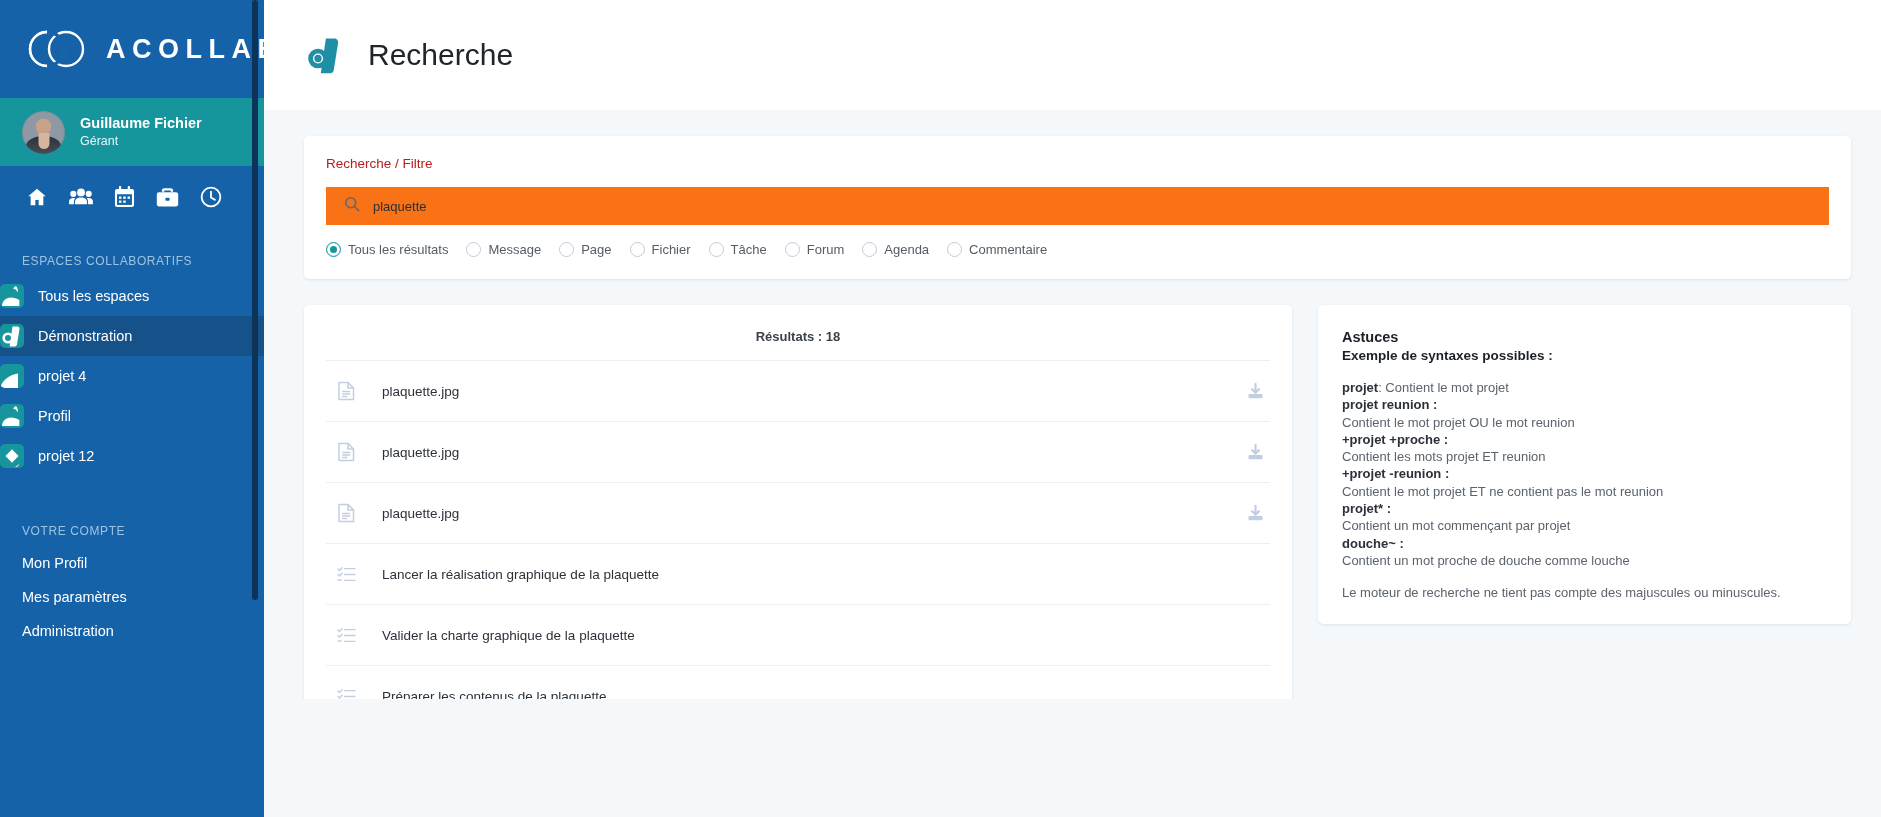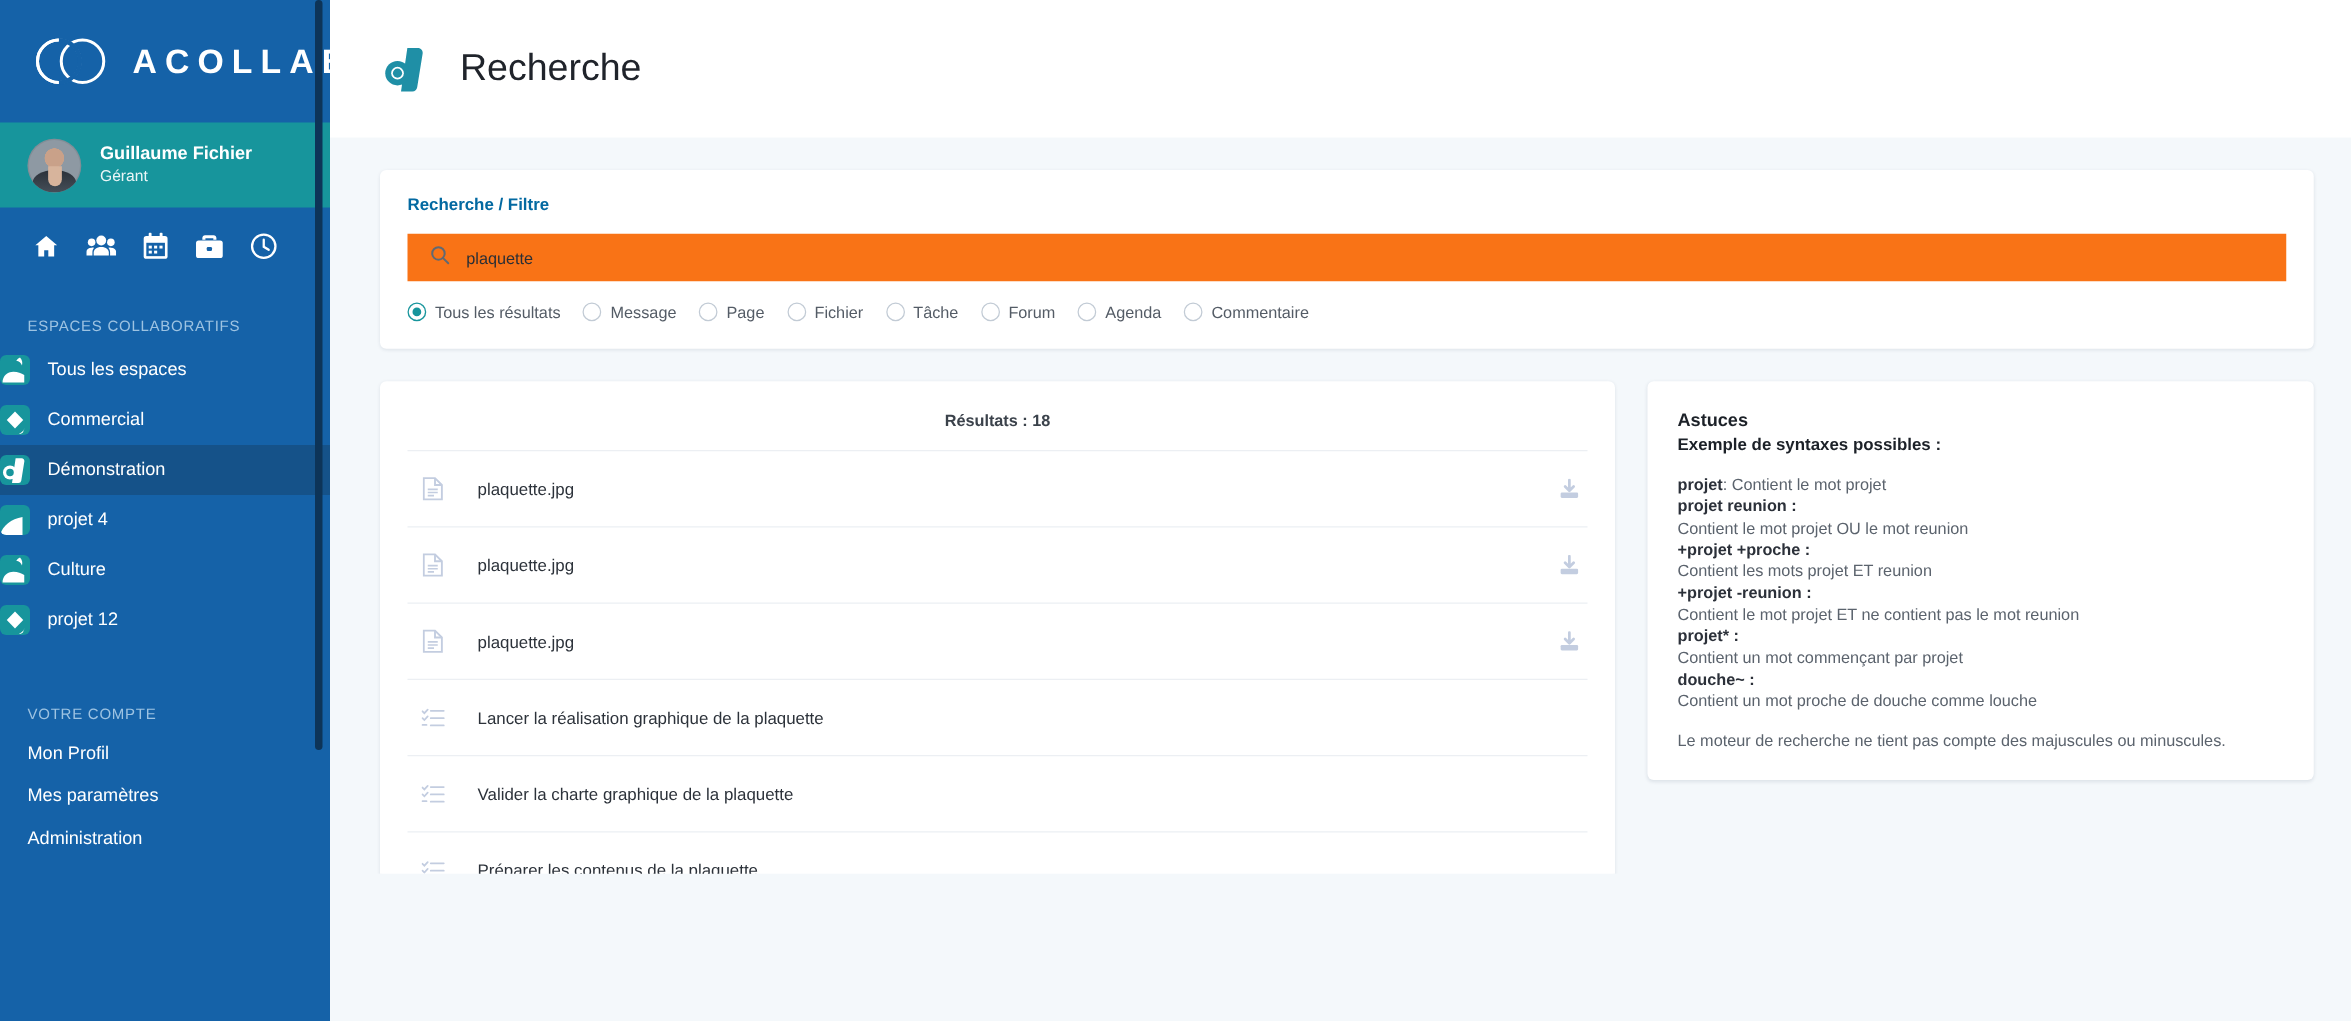--- a/index.html
+++ b/index.html
@@ -94,21 +94,21 @@
   .page-title { font-size: 30px; color: #20242b; font-weight: 400; }
 
   .content { padding: 26px 30px 0 40px; }
 
   .card {
     background: #ffffff; border-radius: 5px;
     box-shadow: 0 1px 3px rgba(20,40,70,.10);
   }
 
   .filter-card { padding: 20px 22px 22px 22px; }
-  .filter-title { font-size: 13.5px; font-weight: 700; color: #0369a1; margin-bottom: 16px; }
+  .filter-title { font-size: 13.5px; font-weight: 400; color: #b91c1c; margin-bottom: 16px; }
   .search-row {
     background: #f97316; height: 38px; display: flex; align-items: center;
     gap: 13px; padding: 0 18px;
   }
   .search-val { font-size: 13px; color: #2a2f36; }
   .radio-row { display: flex; align-items: center; gap: 0; margin-top: 17px; flex-wrap: wrap; }
   .radio-opt { display: flex; align-items: center; gap: 7px; margin-right: 18px; cursor: pointer; }
   .radio-dot {
     width: 15px; height: 15px; border-radius: 50%;
     border: 1.6px solid #c2cbd5; background: #fff; flex: 0 0 15px;
@@ -215,29 +215,20 @@
   <div class="sb-item">
     <span class="sp-icon">
       <svg width="24" height="24" viewBox="0 0 24 24">
           <path d="M16 2a7 7 0 0 1 1.6 6.4A6 6 0 0 0 13 4.5 7 7 0 0 1 16 2z" fill="#fff"></path>
           <path d="M2 22c0-5 3.7-8.6 8.8-8.6 3.4 0 6.2 1 8.6 2.6V22z" fill="#fff"></path>
         </svg>
     </span>
     <span>Tous les espaces</span>
   </div>
 
-  <div class="sb-item">
-    <span class="sp-icon">
-      <svg width="24" height="24" viewBox="0 0 24 24">
-          <path d="M12 5.2 18.6 12 12 18.8 5.4 12z" fill="#fff"></path>
-          <path d="M19 19.5a4 4 0 0 1-4 3.7 12 12 0 0 0 5-4.6z" fill="#fff"></path>
-        </svg>
-    </span>
-    <span>Commercial</span>
-  </div>
 
   <div class="sb-item active">
     <span class="sp-icon">
       <svg width="24" height="24" viewBox="0 0 24 24">
         <path d="M12.5 2.5h4.8c1.4 0 2.4 1.2 2.2 2.5L17 20.5a2.3 2.3 0 0 1-2.3 1.9H9.6z" fill="#fff"></path>
         <circle cx="8" cy="14" r="5.6" fill="#fff"></circle>
           <circle cx="8" cy="14" r="3" fill="#17959c"></circle>
       </svg>
     </span>
     <span>Démonstration</span>
@@ -252,21 +243,21 @@
     <span>projet 4</span>
   </div>
 
   <div class="sb-item">
     <span class="sp-icon">
       <svg width="24" height="24" viewBox="0 0 24 24">
           <path d="M16 2a7 7 0 0 1 1.6 6.4A6 6 0 0 0 13 4.5 7 7 0 0 1 16 2z" fill="#fff"></path>
           <path d="M2 22c0-5 3.7-8.6 8.8-8.6 3.4 0 6.2 1 8.6 2.6V22z" fill="#fff"></path>
         </svg>
     </span>
-    <span>Culture</span>
+    <span>Profil</span>
   </div>
 
   <div class="sb-item">
     <span class="sp-icon">
       <svg width="24" height="24" viewBox="0 0 24 24">
           <path d="M12 5.2 18.6 12 12 18.8 5.4 12z" fill="#fff"></path>
           <path d="M19 19.5a4 4 0 0 1-4 3.7 12 12 0 0 0 5-4.6z" fill="#fff"></path>
         </svg>
     </span>
     <span>projet 12</span>

